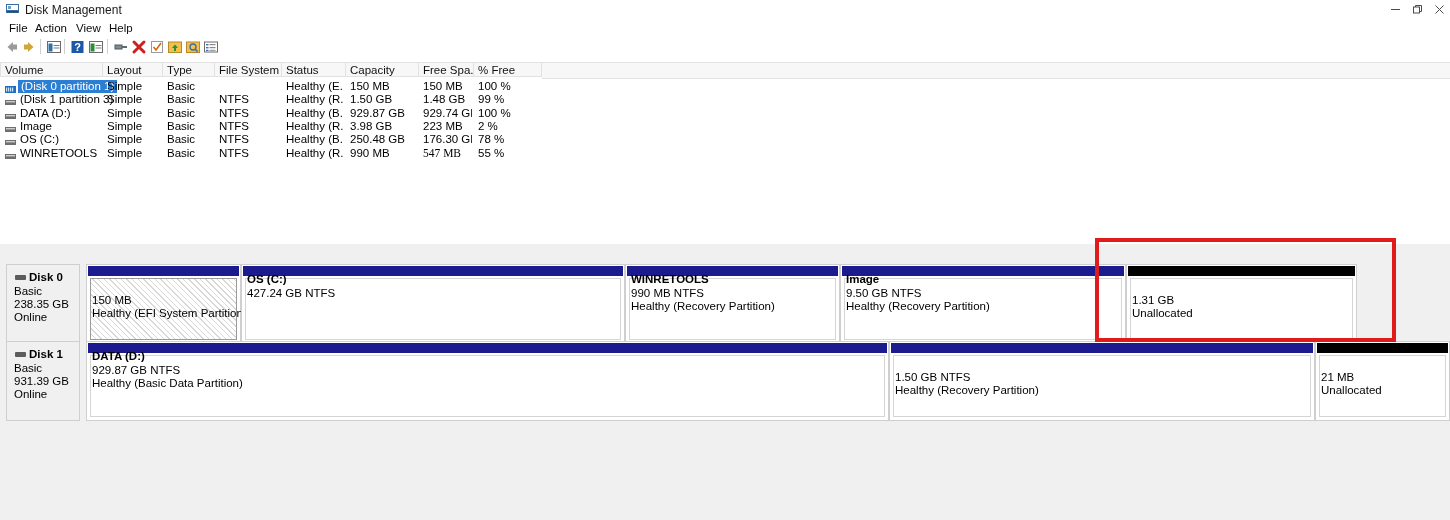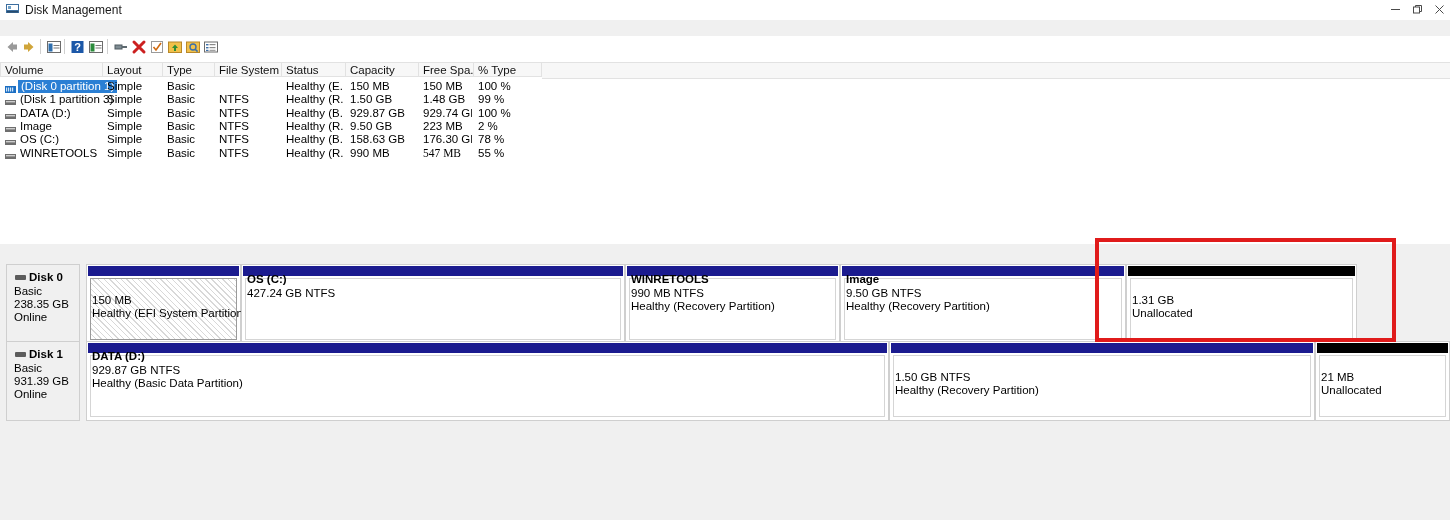--- a/index.html
+++ b/index.html
@@ -166,20 +166,26 @@
         </svg>
       </div>
       <div class="winbtn">
         <svg width="11" height="11" viewBox="0 0 11 11">
           <path d="M1.5 1.5 L9.5 9.5 M9.5 1.5 L1.5 9.5" stroke="#4a4a4a" stroke-width="1"></path>
         </svg>
       </div>
     </div>
   </div>
 
+  <div class="menubar">
+    <span class="menuitem" style="left:4px">File</span>
+    <span class="menuitem" style="left:30px">Action</span>
+    <span class="menuitem" style="left:71px">View</span>
+    <span class="menuitem" style="left:104px">Help</span>
+  </div>
 
   <div class="toolbar">
     <span class="tb" style="left:4px">
       <svg width="16" height="16" viewBox="0 0 16 16">
           <path d="M9 3 L3.5 8 L9 13 V10.5 H13 V5.5 H9 Z" fill="#9a9a9a"></path>
         </svg>
     </span>
     <span class="tb" style="left:21px">
       <svg width="16" height="16" viewBox="0 0 16 16">
           <path d="M7 3 L12.5 8 L7 13 V10.5 H3 V5.5 H7 Z" fill="#d0a53a"></path>
@@ -255,21 +261,21 @@
 
   <div class="listpane">
     <div class="hdr" id="list-header">
         <div class="hdrcell first" style="left: 0px; width: 103px;">Volume</div>
         <div class="hdrcell" style="left: 103px; width: 60px;">Layout</div>
         <div class="hdrcell" style="left: 163px; width: 52px;">Type</div>
         <div class="hdrcell" style="left: 215px; width: 67px;">File System</div>
         <div class="hdrcell" style="left: 282px; width: 64px;">Status</div>
         <div class="hdrcell" style="left: 346px; width: 73px;">Capacity</div>
         <div class="hdrcell" style="left: 419px; width: 55px;">Free Spa...</div>
-        <div class="hdrcell" style="left: 474px; width: 68px;">% Type</div>
+        <div class="hdrcell" style="left: 474px; width: 68px;">% Free</div>
         <div class="hdrfill" style="left: 542px; width: 908px;"></div>
       </div>
     <div id="list-rows">
         <div class="vrow" style="top: 22px;">
           <span class="vol-ico"><svg width="11" height="7" viewBox="0 0 11 7">
               <rect x="0" y="0" width="11" height="7" fill="#1b6ec2"></rect>
               <rect x="1" y="1.5" width="1.2" height="4" fill="#cfe3f7"></rect>
               <rect x="3" y="1.5" width="1.2" height="4" fill="#cfe3f7"></rect>
               <rect x="5" y="1.5" width="1.2" height="4" fill="#cfe3f7"></rect>
               <rect x="7" y="1.5" width="1.2" height="4" fill="#cfe3f7"></rect>
@@ -314,35 +320,35 @@
         <div class="vrow" style="top: 61.9px;">
           <span class="vol-ico"><svg width="11" height="7" viewBox="0 0 11 7">
               <rect x="0" y="1" width="11" height="5" fill="#6e6e6e"></rect>
               <rect x="1" y="2" width="9" height="1.4" fill="#cdcdcd"></rect>
             </svg></span>
           <span class="vol-name">Image</span>
           <span class="vcell" style="left: 107px; width: 54px;">Simple</span>
           <span class="vcell" style="left: 167px; width: 46px;">Basic</span>
           <span class="vcell" style="left: 219px; width: 61px;">NTFS</span>
           <span class="vcell" style="left: 286px; width: 58px;">Healthy (R...</span>
-          <span class="vcell" style="left: 350px; width: 67px;">9.50 GB</span>
+          <span class="vcell" style="left: 350px; width: 67px;">3.98 GB</span>
           <span class="vcell" style="left: 423px; width: 49px;">223 MB</span>
           <span class="vcell" style="left: 478px; width: 62px;">2 %</span>
         </div>
         <div class="vrow" style="top: 75.2px;">
           <span class="vol-ico"><svg width="11" height="7" viewBox="0 0 11 7">
               <rect x="0" y="1" width="11" height="5" fill="#6e6e6e"></rect>
               <rect x="1" y="2" width="9" height="1.4" fill="#cdcdcd"></rect>
             </svg></span>
           <span class="vol-name">OS (C:)</span>
           <span class="vcell" style="left: 107px; width: 54px;">Simple</span>
           <span class="vcell" style="left: 167px; width: 46px;">Basic</span>
           <span class="vcell" style="left: 219px; width: 61px;">NTFS</span>
           <span class="vcell" style="left: 286px; width: 58px;">Healthy (B...</span>
-          <span class="vcell" style="left: 350px; width: 67px;">158.63 GB</span>
+          <span class="vcell" style="left: 350px; width: 67px;">250.48 GB</span>
           <span class="vcell" style="left: 423px; width: 49px;">176.30 GB</span>
           <span class="vcell" style="left: 478px; width: 62px;">78 %</span>
         </div>
         <div class="vrow" style="top: 88.5px;">
           <span class="vol-ico"><svg width="11" height="7" viewBox="0 0 11 7">
               <rect x="0" y="1" width="11" height="5" fill="#6e6e6e"></rect>
               <rect x="1" y="2" width="9" height="1.4" fill="#cdcdcd"></rect>
             </svg></span>
           <span class="vol-name">WINRETOOLS</span>
           <span class="vcell" style="left: 107px; width: 54px;">Simple</span>

